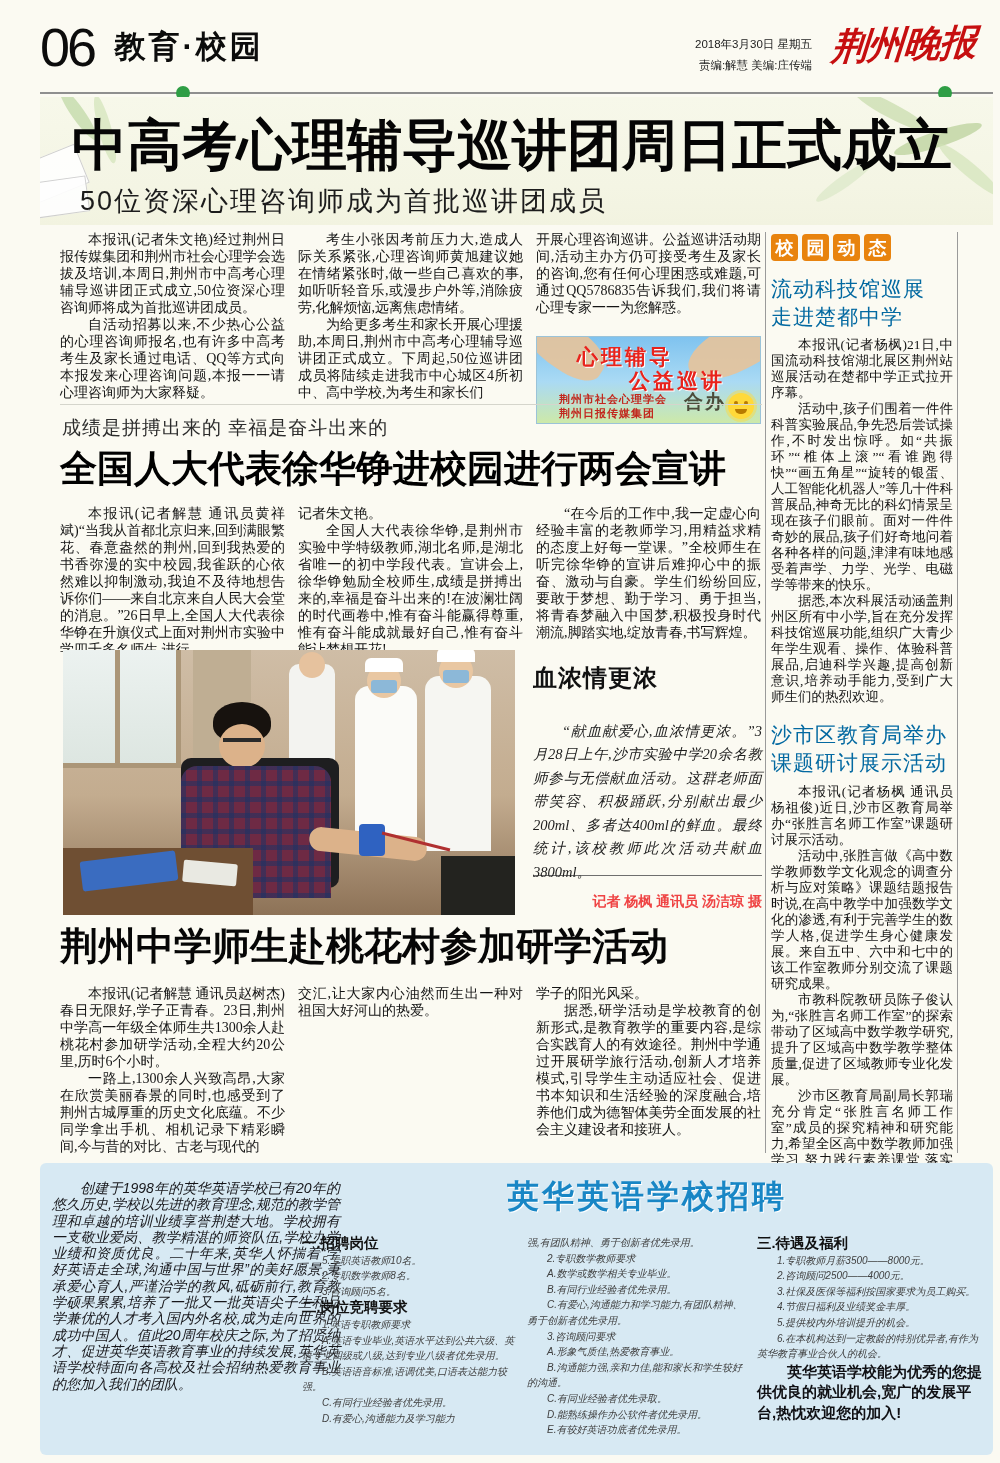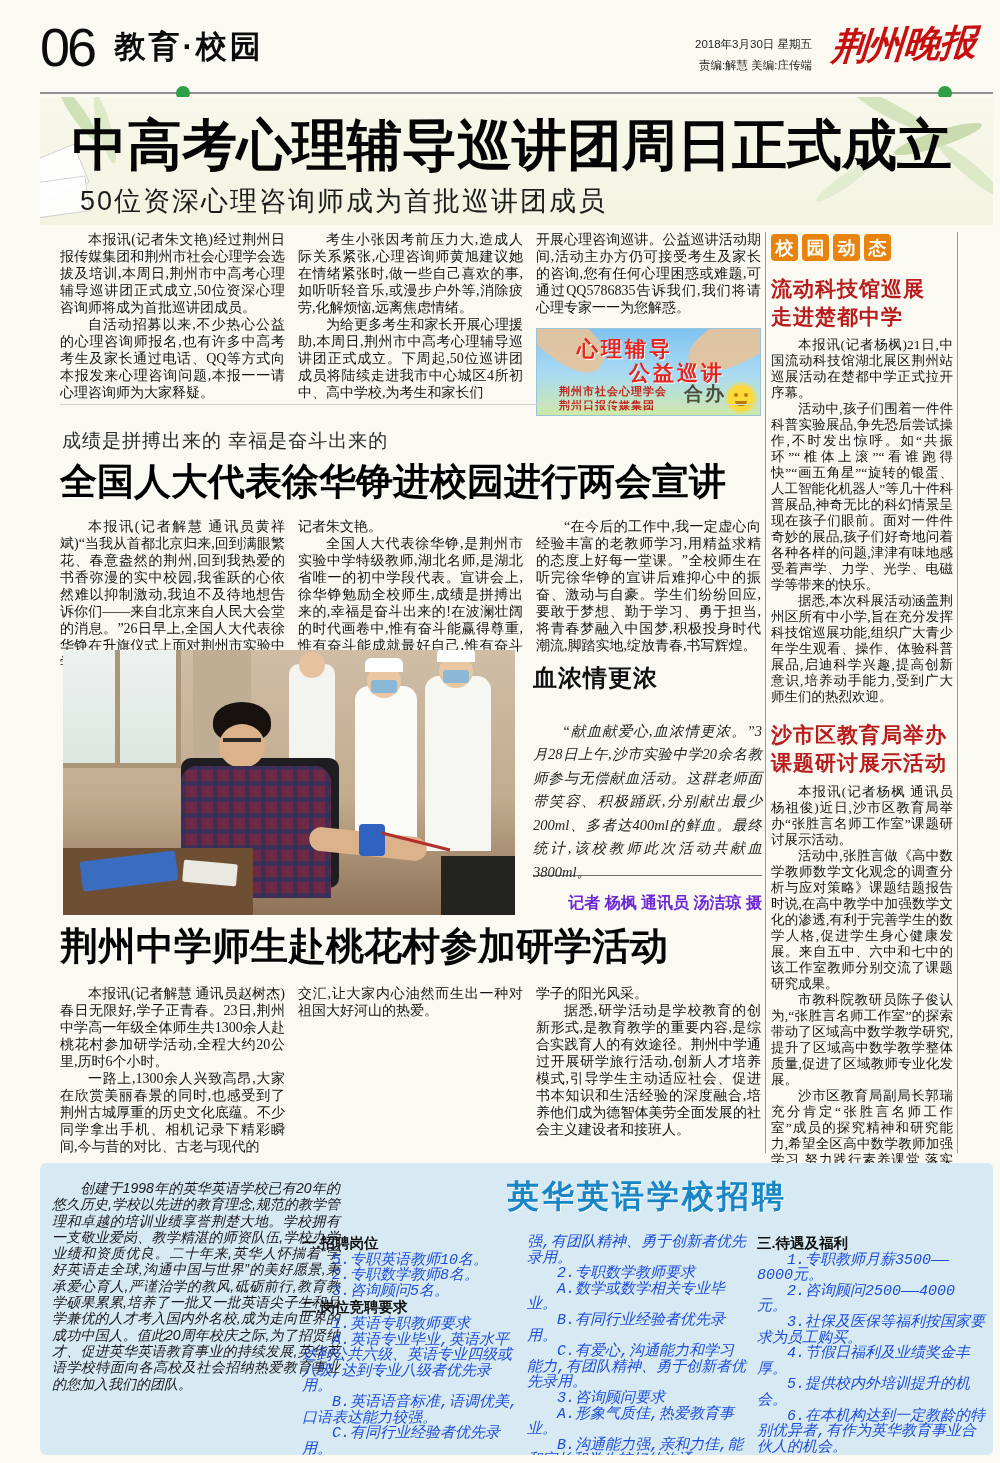--- a/index.html
+++ b/index.html
@@ -46,21 +46,21 @@
   .bcol p {
     font-family:"Liberation Serif","DejaVu Serif",serif;
     font-size:14px; line-height:17px; text-align:justify; text-indent:2em; color:#141414;
   }
   .bcol p.cont { text-indent:0; }
 
   .lead-body { position:absolute; top:231px; left:60px; width:702px; }
 
   
   .promo {
-    position:relative; width:225px; height:88px; margin-top:12px;
+    position:relative; width:225px; height:88px; margin-top:20px;
     background:linear-gradient(180deg,#7fc3ef 0%, #aadaf4 52%, #cde9a9 100%);
     border:1px solid #9bc3d8; overflow:hidden;
   }
   .hand { position:absolute; background:#e7c39a; border-radius:50% 50% 40% 60%; opacity:.9; }
   .promo-t1, .promo-t2 { position:absolute; color:#e8231c; font-weight:900; font-size:21px; letter-spacing:3px; text-shadow:1px 1px 0 #ffffff; }
   .promo-t1 { left:40px; top:6px; }
   .promo-t2 { left:92px; top:30px; }
   .promo-org { position:absolute; left:22px; top:56px; color:#c2281e; font-weight:700; font-size:11px; line-height:1.25; letter-spacing:1px; }
   .promo-cohost { position:absolute; right:34px; bottom:8px; color:#4b4b3a; font-weight:700; font-size:19px; letter-spacing:2px; }
   .sun { position:absolute; right:6px; bottom:4px; width:26px; height:26px; border-radius:50%; background:#ffd93a; box-shadow:0 0 0 3px rgba(255,217,58,.45); }
@@ -69,64 +69,64 @@
 
   
   .sb-rule { position:absolute; width:1px; background:#9a9a9a; top:232px; height:921px; }
   .sb-rule.l { left:765px; } .sb-rule.r { left:957px; }
   .sidebar { position:absolute; left:771px; top:234px; width:182px; }
   .badges { display:flex; gap:4px; margin-bottom:14px; }
   .bdg {
     width:27px; height:27px; background:#e8830e; color:#fff; border-radius:4px;
     display:flex; align-items:center; justify-content:center; font-size:18px; font-weight:800;
   }
-  .sb-title { font-size:21px; font-weight:700; line-height:1.32; color:#b91c1c; margin-bottom:7px; letter-spacing:1px; }
+  .sb-title { font-size:21px; font-weight:400; line-height:1.32; color:#0369a1; margin-bottom:7px; letter-spacing:1px; }
   .sb-title.mt { margin-top:16px; }
   .sidebar p {
     font-family:Liberation Serif, serif;
     font-size:13.5px; line-height:16px; text-align:justify; text-indent:2em; color:#141414;
   }
 
   
   .speech { position:absolute; top:404px; left:60px; width:702px; border-top:1px solid #d5d5cc; padding-top:7px; }
-  .kicker { font-size:19px; color:#2c2c2c; letter-spacing:1px; margin:16px 0 3px 2px; font-weight:400; }
+  .kicker { font-size:19px; color:#2c2c2c; letter-spacing:1px; margin:3px 0 3px 2px; font-weight:400; }
   .speech-title { font-size:37px; font-weight:800; color:#000000; letter-spacing:0; margin-bottom:11px; white-space:nowrap; }
 
   
   .photo-row { position:absolute; top:650px; left:63px; width:699px; height:265px; }
   .photo { position:absolute; left:0; top:0; width:452px; height:265px; overflow:hidden; background:#c9b49a; }
   .ph { position:absolute; }
   .caption { position:absolute; left:470px; top:0; width:229px; height:226px; border-bottom:1.5px solid #6e6e6e; }
   .cap-title { font-size:24px; font-weight:800; margin:12px 0 26px; letter-spacing:1px; }
   .cap-body {
     font-family:"Liberation Serif","DejaVu Serif",serif; font-style:italic;
     font-size:14.5px; line-height:1.62; text-align:justify; text-indent:2em; color:#1d1d1d;
   }
-  .cap-credit { text-align:right; font-weight:700; font-size:16px; margin-top:9px; color:#6d28d9; }
+  .cap-credit { text-align:right; font-weight:700; font-size:14px; margin-top:9px; color:#ef4444; }
 
   
   .study { position:absolute; top:921px; left:60px; width:702px; }
   .study-title { font-size:38px; font-weight:800; color:#060606; margin-bottom:13px; white-space:nowrap; }
 
   
   .ad { position:absolute; top:1163px; left:40px; width:953px; height:292px; background:#d7e9f3; border-radius:6px; overflow:hidden; }
   .ad-intro { position:absolute; left:12px; top:17px; width:288px;font-style:italic; }
   .ad-intro p { font-size:14px; line-height:16.3px; text-align:justify; text-indent:2em; color:#16161a; font-weight:500; }
   .ad-title {
     position:absolute; left:372px; top:12px; width:470px; text-align:center;
     font-size:32px; font-weight:900; color:#1886c5; letter-spacing:3px; white-space:nowrap;
     text-shadow:1px 1px 0 #ffffff;
   }
   .ad-col { position:absolute; top:72px; }
   .ad-col.a { left:262px; width:218px; }
   .ad-col.b { left:487px; width:220px; }
   .ad-col.c { left:717px; width:228px; }
   .ad-col p {
-    font-family:Liberation Mono, monospace; font-style:italic;
-    font-size:15px; line-height:15.6px; color:#1d4ed8; text-indent:2em;
+    font-family:Liberation Sans, sans-serif; font-style:italic;
+    font-size:10px; line-height:15.6px; color:#404040; text-indent:2em;
   }
   .ad-col p.h { font-family:"Liberation Sans","DejaVu Sans",sans-serif; font-style:normal; font-weight:800; font-size:14.5px; color:#111; text-indent:0; margin:1px 0; }
   .ad-col p.cont { text-indent:0; }
   .ad-col p.strong { font-family:"Liberation Sans","DejaVu Sans",sans-serif; font-style:normal; font-weight:800; font-size:15px; line-height:1.38; color:#101014; }
 </style>
 </head>
 <body>
 
 <div class="page">
 

